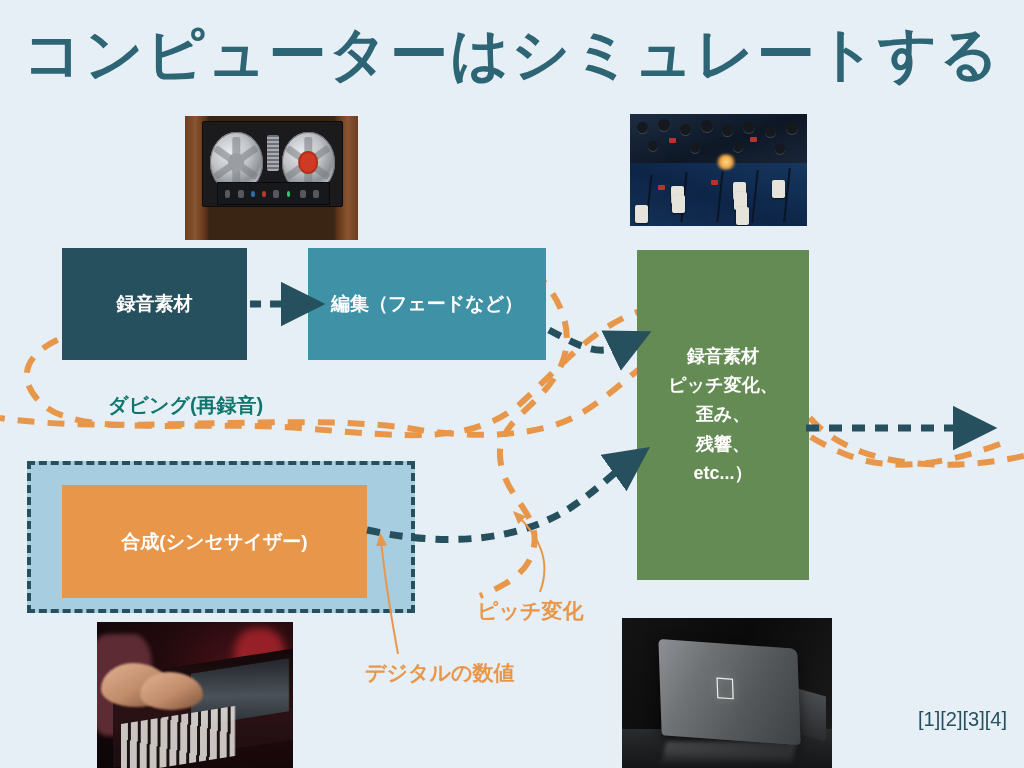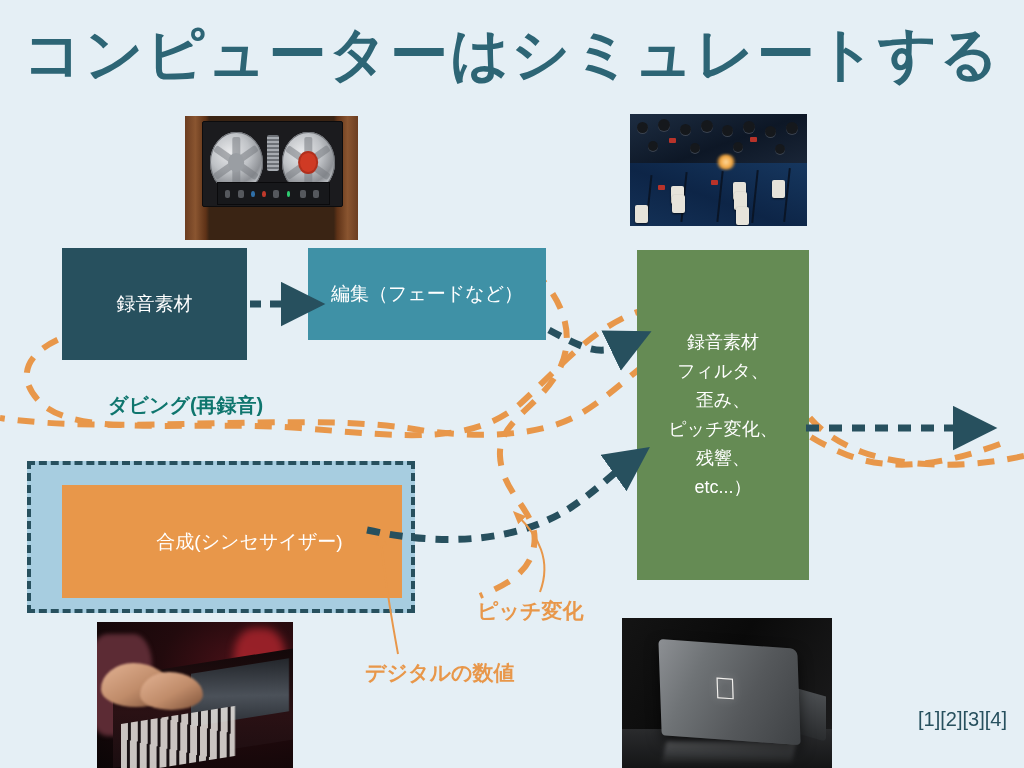--- a/index.html
+++ b/index.html
@@ -95,28 +95,28 @@
   .lp-edge{position:absolute;right:3%;top:48%;width:22%;height:30%;
      background:linear-gradient(180deg,#4a4d50 0%,#2a2c2e 100%);transform:skewY(16deg);border-radius:0 0 4px 4px;}
   .lp-apple{position:absolute;left:47%;top:47%;transform:translate(-50%,-50%);
      color:#f3f1ee;font-size:30px;line-height:1;text-shadow:0 0 8px rgba(255,255,255,.45);}
   .lp-refl{position:absolute;left:20%;bottom:2%;width:62%;height:16%;
      background:linear-gradient(180deg,rgba(160,163,167,.45),rgba(160,163,167,0));
      filter:blur(2px);transform:skewX(-12deg);}
 
   
   .box{position:absolute;display:flex;align-items:center;justify-content:center;
-       color:#ffffff;font-weight:normal;text-align:center;}
+       color:#ffffff;font-weight:bold;text-align:center;}
   #box-recorded{left:62px;top:248px;width:185px;height:112px;background:#27505e;font-size:19px;}
-  #box-edit{left:308px;top:248px;width:238px;height:92px;background:#3f91a6;font-size:19px;}
+  #box-edit{left:308px;top:248px;width:238px;height:112px;background:#3f91a6;font-size:19px;}
   #box-effects{left:637px;top:250px;width:172px;height:330px;background:#658b54;font-size:18px;line-height:1.62;}
   #box-effects .inner{padding:0 6px;}
   #group-synth{position:absolute;left:27px;top:461px;width:388px;height:152px;
      background:#a7cde0;border:4px dashed #27505e;box-sizing:border-box;}
-  #box-synth{position:absolute;left:62px;top:485px;width:305px;height:113px;background:#e8974a;font-size:19px;padding-left:35px;}
+  #box-synth{position:absolute;left:62px;top:485px;width:305px;height:113px;background:#e8974a;font-size:19px;}
 
   
   .label{position:absolute;font-weight:bold;white-space:nowrap;}
   #label-dubbing{left:108px;top:392px;font-size:20px;color:#0f766e;}
   #label-electric{left:477px;top:597px;font-size:21px;color:#e8974a;}
   #label-digital{left:365px;top:659px;font-size:21px;color:#e8974a;}
   #citations{position:absolute;right:17px;top:708px;font-size:20px;color:#27505e;font-weight:normal;}
 </style>
 </head>
 <body>
@@ -242,23 +242,22 @@
     <span>録音素材</span>
   </div>
 
   <div class="box" id="box-edit">
     <span>編集（フェードなど）</span>
   </div>
 
   <div class="box" id="box-effects">
     <div class="inner">
       <div>録音素材</div>
-      <div>フィルタ、</div>
+      <div>ピッチ変化、</div>
       <div>歪み、</div>
-      <div>ピッチ変化、</div>
       <div>残響、</div>
       <div>etc...）</div>
     </div>
   </div>
 
   <div id="group-synth"></div>
   <div class="box" id="box-synth">
     <span>合成(シンセサイザー)</span>
   </div>
 

